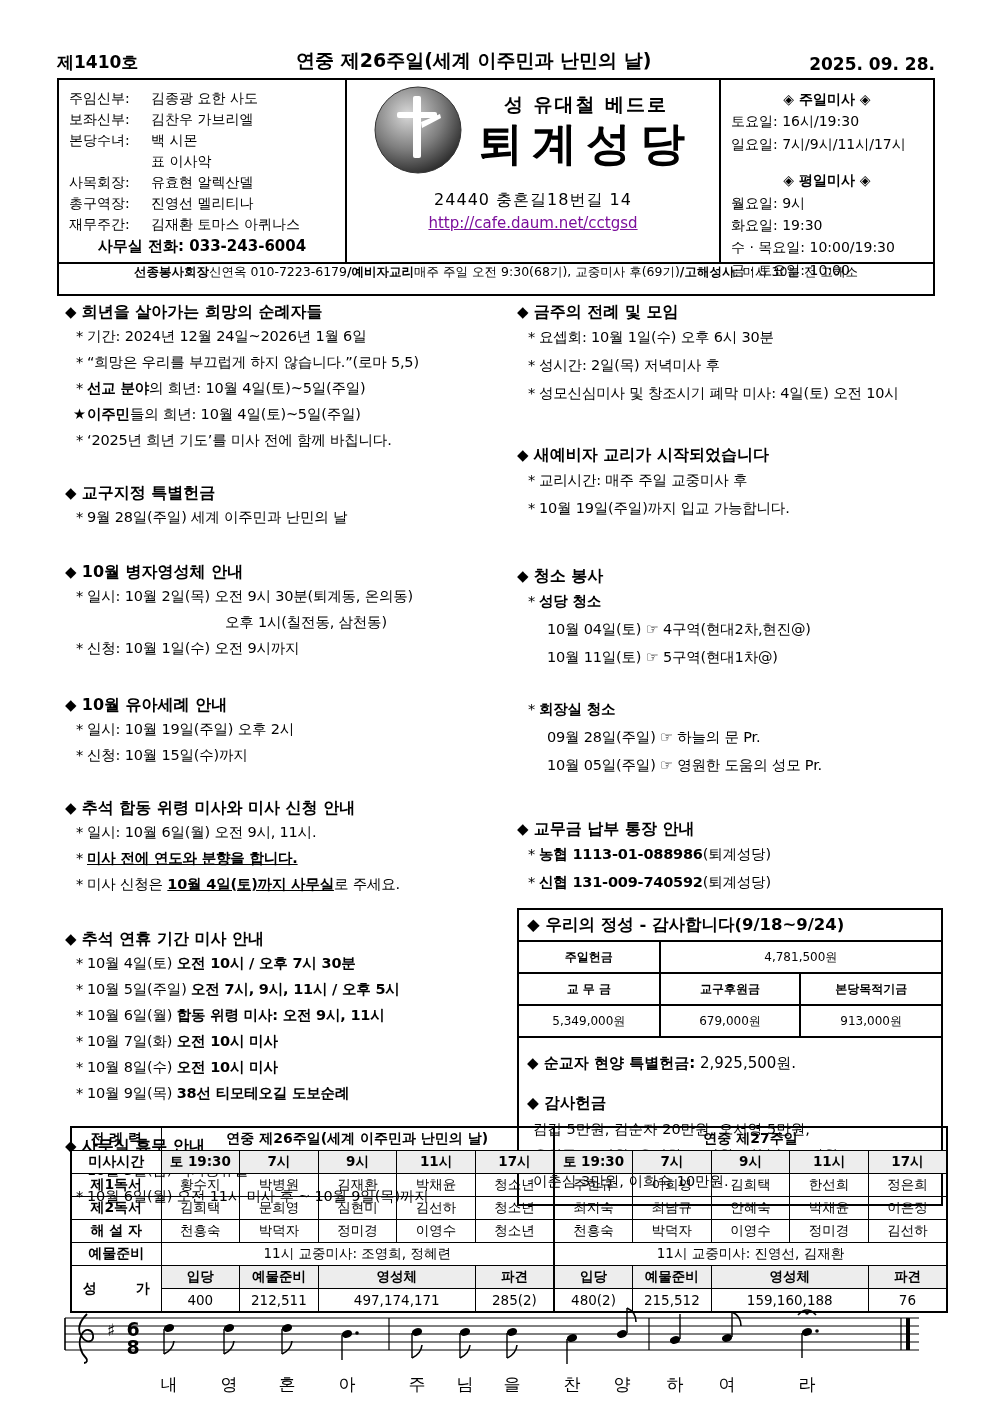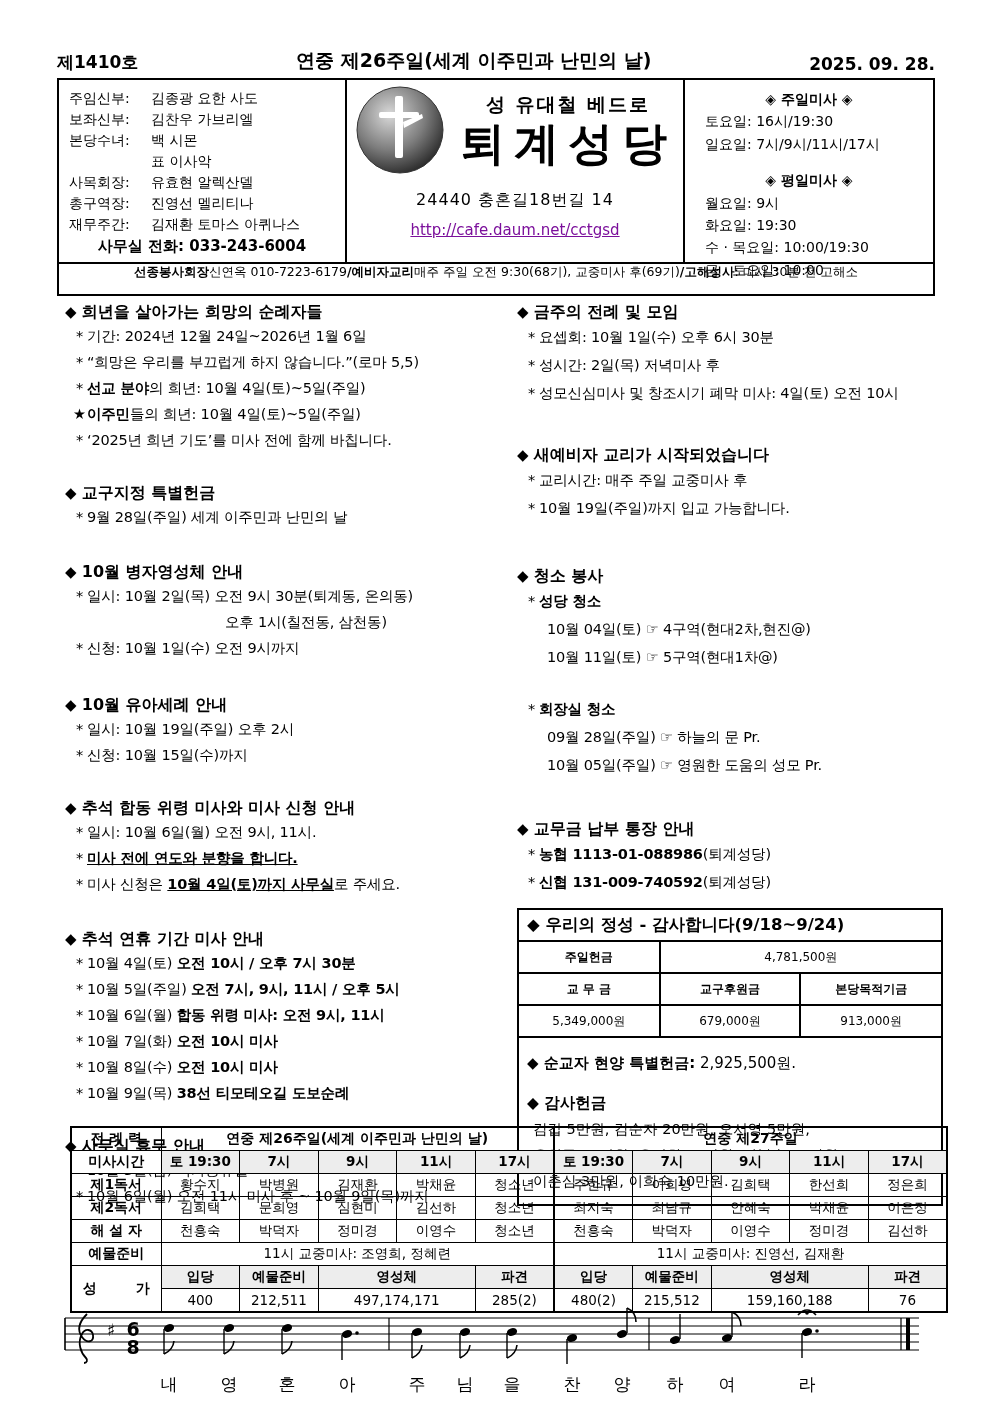--- a/index.html
+++ b/index.html
@@ -18,22 +18,22 @@
            font-size:14px;line-height:1.5;display:flex;flex-direction:column;}
   .staff-row{display:flex;}
   .staff-row .role{width:82px;white-space:pre;}
   .office{font-weight:bold;text-align:center;font-size:15px;margin-top:auto;padding-bottom:4px;}
   .hb-center{flex:1;border-right:2px solid #000;text-align:center;padding-top:4px;box-sizing:border-box;position:relative;}
   .hc-top{display:flex;align-items:center;justify-content:center;gap:14px;}
   .hc-names{text-align:center;}
   .patron{font-weight:bold;font-size:19px;letter-spacing:2px;}
   .parish-name{font-weight:bold;font-size:45px;letter-spacing:9px;line-height:1.05;margin-top:2px;white-space:nowrap;}
   .addr{font-size:16px;margin-top:14px;letter-spacing:1px;}
-  .weblink{font-size:15px;text-decoration:underline;color:#7b0f9b;display:inline-block;margin-top:10px;}
-  .hb-right{width:248px;padding:8px 20px;box-sizing:border-box;font-size:14px;line-height:1.6;}
+  .weblink{font-size:15px;text-decoration:underline;color:#7b0f9b;display:inline-block;margin-top:3px;}
+  .hb-right{width:212px;padding:8px 10px;box-sizing:border-box;font-size:14px;line-height:1.6;}
   .mass-title{text-align:center;font-weight:bold;}
   .mass-title.second{margin-top:14px;}
   
   .strip{position:absolute;left:57px;top:264px;width:878px;height:32px;border:2px solid #000;border-top:none;
          box-sizing:border-box;display:flex;align-items:flex-start;justify-content:center;
          font-size:12.5px;white-space:nowrap;}
   
   .columns{position:absolute;left:65px;top:302px;width:878px;display:flex;}
   .col-left{width:452px;}
   .col-right{width:426px;}

